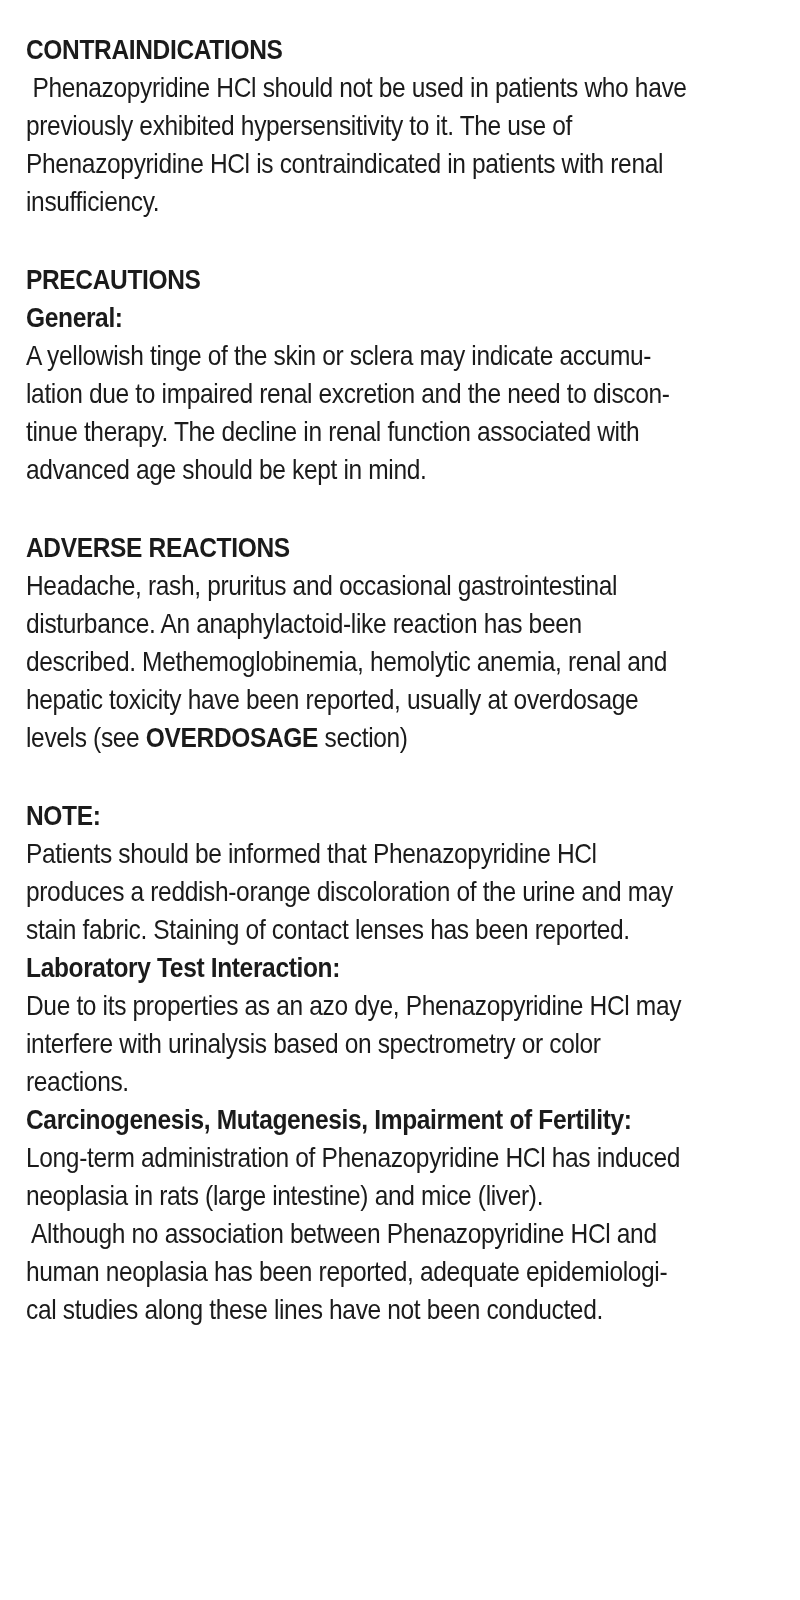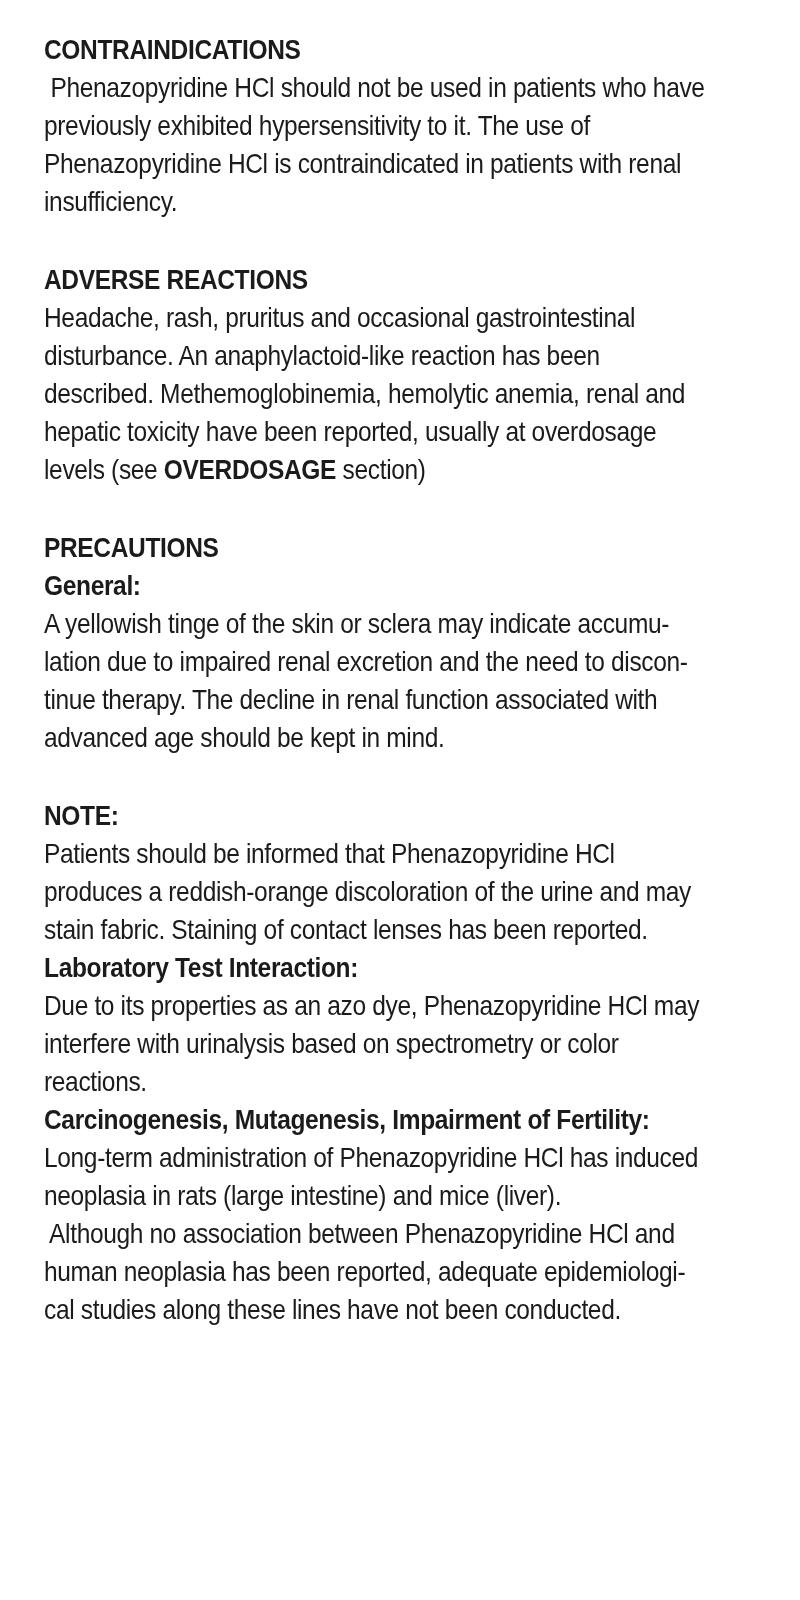--- a/index.html
+++ b/index.html
@@ -5,22 +5,21 @@
   html, body { margin: 0; padding: 0; }
   body {
     width: 800px;
     height: 1600px;
     background: #ffffff;
     color: #1b1b1b;
     font-family: "Liberation Sans", sans-serif;
     overflow: hidden;
   }
   .page {
-    padding: 30px 20px 0 4px;
-    margin-left: 40px;
+    padding: 30px 20px 0 26px;
   }
   .sec { margin-top: 40px; }
   .sec.first { margin-top: 0; }
   .line {
     font-size: 28.5px;
     line-height: 38px;
     letter-spacing: -0.4px;
     white-space: pre;
     transform: scaleX(0.86);
     transform-origin: 0 50%;
@@ -34,35 +33,35 @@
 
   <div class="sec first">
     <div class="line b">CONTRAINDICATIONS</div>
     <div class="line"> Phenazopyridine HCl should not be used in patients who have</div>
     <div class="line">previously exhibited hypersensitivity to it. The use of</div>
     <div class="line">Phenazopyridine HCl is contraindicated in patients with renal</div>
     <div class="line">insufficiency.</div>
   </div>
 
   <div class="sec">
+    <div class="line b">PRECAUTIONS</div>
+    <div class="line b">General:</div>
+    <div class="line">A yellowish tinge of the skin or sclera may indicate accumu-</div>
+    <div class="line">lation due to impaired renal excretion and the need to discon-</div>
+    <div class="line">tinue therapy. The decline in renal function associated with</div>
+    <div class="line">advanced age should be kept in mind.</div>
+  </div>
+
+  <div class="sec">
     <div class="line b">ADVERSE REACTIONS</div>
     <div class="line">Headache, rash, pruritus and occasional gastrointestinal</div>
     <div class="line">disturbance. An anaphylactoid-like reaction has been</div>
     <div class="line">described. Methemoglobinemia, hemolytic anemia, renal and</div>
     <div class="line">hepatic toxicity have been reported, usually at overdosage</div>
     <div class="line"><span>levels (see </span><span class="b">OVERDOSAGE</span><span> section)</span></div>
-  </div>
-
-  <div class="sec">
-    <div class="line b">PRECAUTIONS</div>
-    <div class="line b">General:</div>
-    <div class="line">A yellowish tinge of the skin or sclera may indicate accumu-</div>
-    <div class="line">lation due to impaired renal excretion and the need to discon-</div>
-    <div class="line">tinue therapy. The decline in renal function associated with</div>
-    <div class="line">advanced age should be kept in mind.</div>
   </div>
 
   <div class="sec">
     <div class="line b">NOTE:</div>
     <div class="line">Patients should be informed that Phenazopyridine HCl</div>
     <div class="line">produces a reddish-orange discoloration of the urine and may</div>
     <div class="line">stain fabric. Staining of contact lenses has been reported.</div>
     <div class="line b">Laboratory Test Interaction:</div>
     <div class="line">Due to its properties as an azo dye, Phenazopyridine HCl may</div>
     <div class="line">interfere with urinalysis based on spectrometry or color</div>

